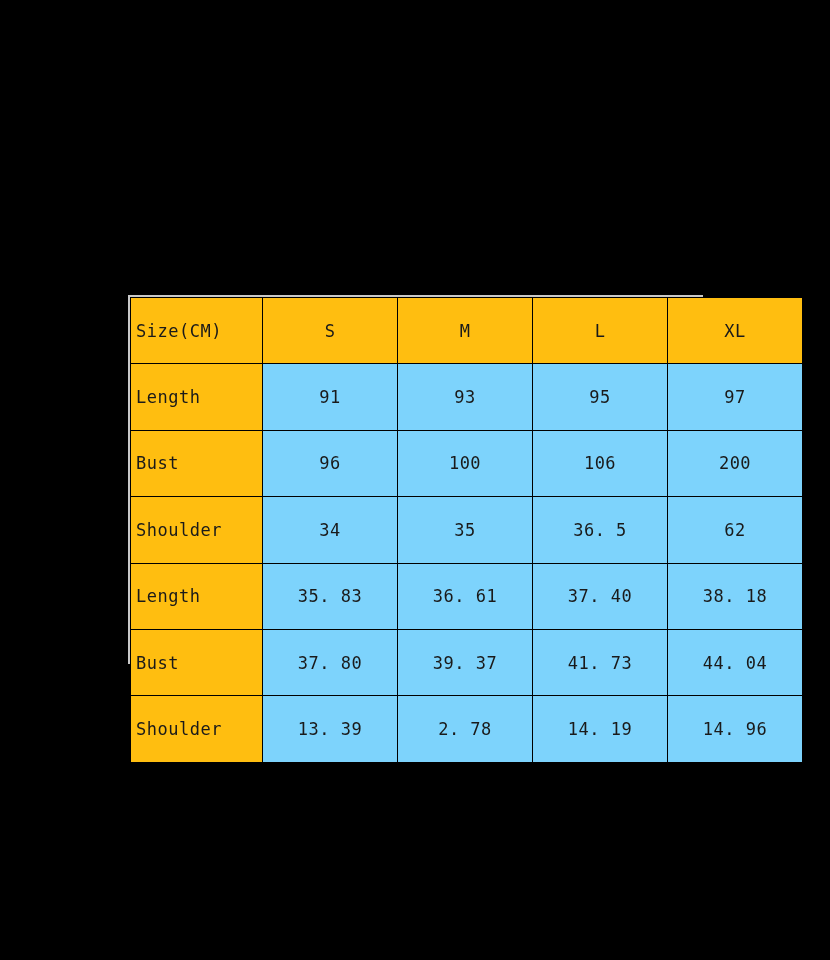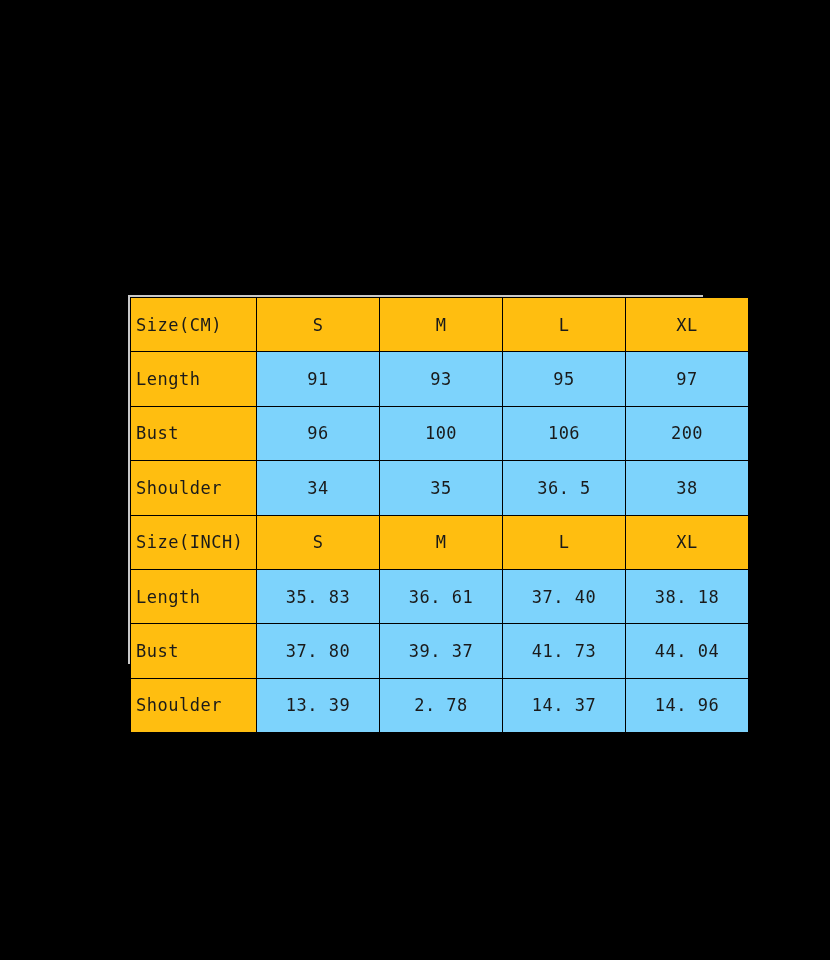--- a/index.html
+++ b/index.html
@@ -32,21 +32,21 @@
     height: 100%;
     border-collapse: collapse;
     table-layout: fixed;
     background: #ffffff;
     border: 1px solid #000000;
   }
 
   #size-chart-table td {
     border: 1px solid #000000;
     margin: 16px;
-    padding: 4px;
+    padding: 10px;
     height: 45.4px;
     font-size: 17px;
     color: #1a1a1a;
     letter-spacing: 0.5px;
     white-space: nowrap;
     overflow: hidden;
   }
 
   
   .col-label {
@@ -103,30 +103,23 @@
         <td class="col-value">100</td>
         <td class="col-value">106</td>
         <td class="col-value">200</td>
       </tr>
 
       <tr>
         <td class="col-label">Shoulder</td>
         <td class="col-value">34</td>
         <td class="col-value">35</td>
         <td class="col-value">36. 5</td>
-        <td class="col-value">38</td>
+        <td class="col-value">62</td>
       </tr>
 
-      <tr class="header-row">
-        <td class="col-label">Size(INCH)</td>
-        <td class="col-value">S</td>
-        <td class="col-value">M</td>
-        <td class="col-value">L</td>
-        <td class="col-value">XL</td>
-      </tr>
 
       <tr>
         <td class="col-label">Length</td>
         <td class="col-value">35. 83</td>
         <td class="col-value">36. 61</td>
         <td class="col-value">37. 40</td>
         <td class="col-value">38. 18</td>
       </tr>
 
       <tr>
@@ -134,19 +127,19 @@
         <td class="col-value">37. 80</td>
         <td class="col-value">39. 37</td>
         <td class="col-value">41. 73</td>
         <td class="col-value">44. 04</td>
       </tr>
 
       <tr>
         <td class="col-label">Shoulder</td>
         <td class="col-value">13. 39</td>
         <td class="col-value">2. 78</td>
-        <td class="col-value">14. 37</td>
+        <td class="col-value">14. 19</td>
         <td class="col-value">14. 96</td>
       </tr>
 
     </tbody>
   </table>
 </div>
 
 </body></html>

